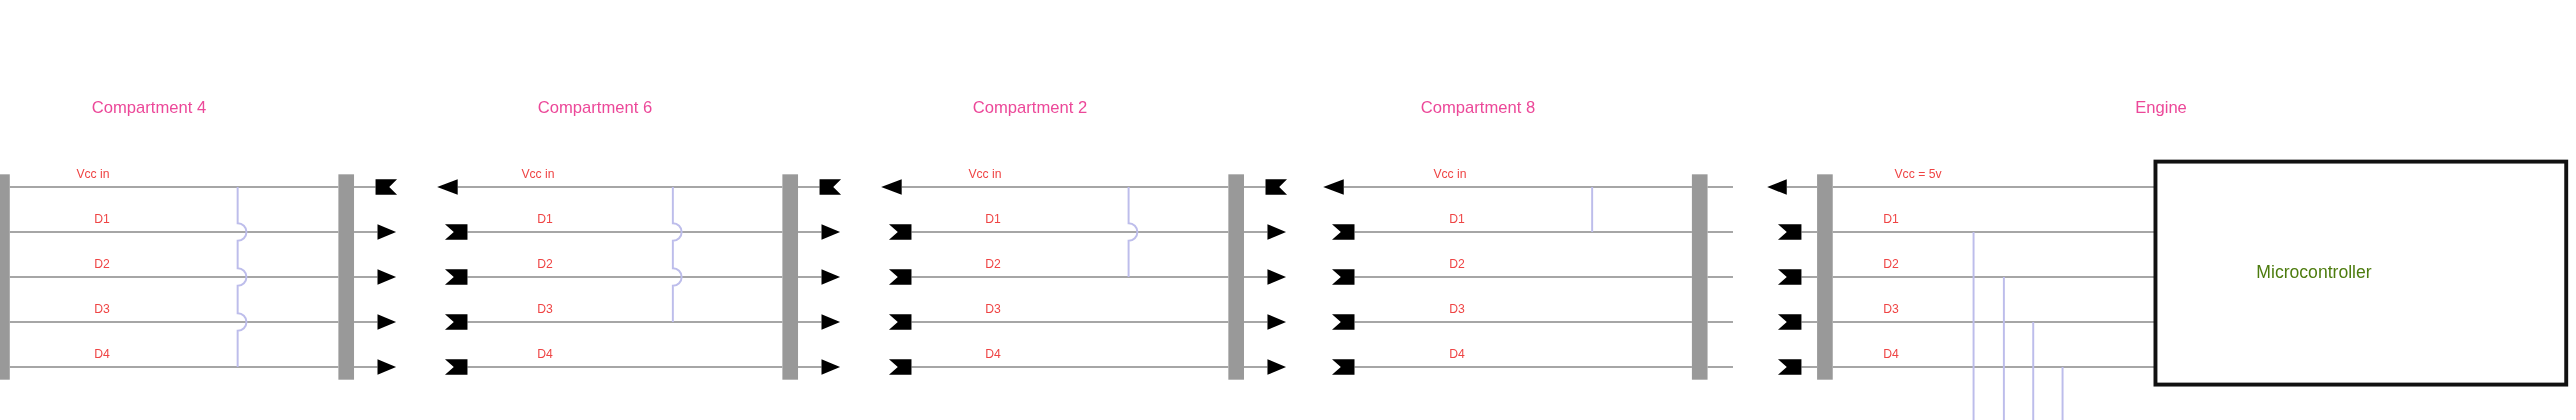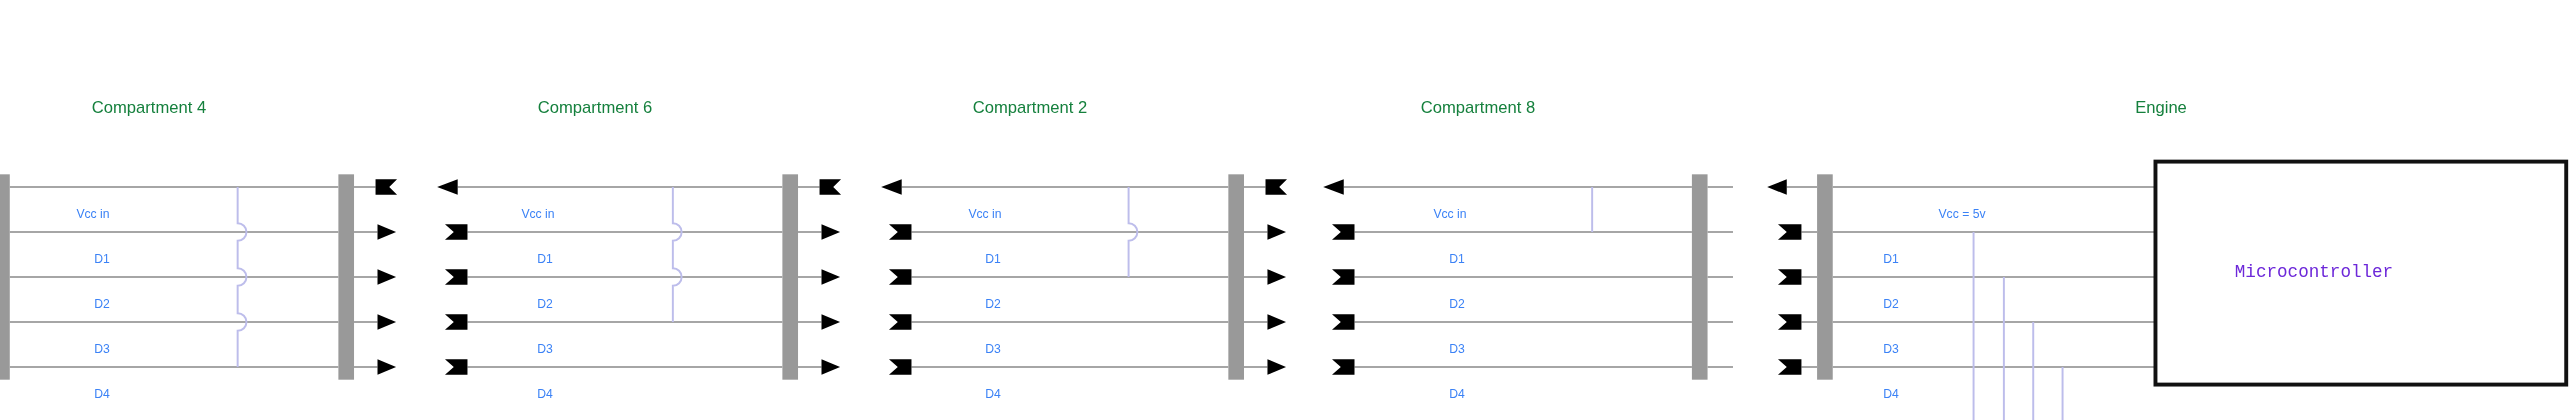--- a/index.html
+++ b/index.html
@@ -7,31 +7,31 @@
     position:relative;
     width:2576px;height:421px;
     background:#ffffff;
     font-family:"Liberation Sans", sans-serif;
     overflow:hidden;
   }
   #diagram-svg{position:absolute;left:0;top:0;}
   .t{
     position:absolute;top:98px;
     transform:translateX(-50%);
-    font-size:16.6px;color:#15803d;white-space:nowrap;
+    font-size:16.6px;color:#ec4899;white-space:nowrap;
   }
   .wl{
     position:absolute;
     transform:translateX(-50%);
-    font-size:12.2px;color:#3b82f6;white-space:nowrap;margin-top:40px;
+    font-size:12.2px;color:#ef4444;white-space:nowrap;
   }
   .node-label{
     position:absolute;
     transform:translateX(-50%);
-    font-size:17.6px;color:#6d28d9;white-space:nowrap;font-family:Liberation Mono, monospace;
+    font-size:17.6px;color:#4d7c0f;white-space:nowrap;
   }
 </style>
 </head>
 <body>
 
 <div id="canvas">
 
   <svg id="diagram-svg" width="2576" height="421" viewBox="0 0 2634 430">
 
     <g stroke="#a6a6a6" stroke-width="2" fill="none">
@@ -150,21 +150,21 @@
   <div class="wl" style="left:993px;top:257px">D2</div>
   <div class="wl" style="left:993px;top:302px">D3</div>
   <div class="wl" style="left:993px;top:347px">D4</div>
 
   <div class="wl" style="left:1450px;top:167px">Vcc in</div>
   <div class="wl" style="left:1457px;top:212px">D1</div>
   <div class="wl" style="left:1457px;top:257px">D2</div>
   <div class="wl" style="left:1457px;top:302px">D3</div>
   <div class="wl" style="left:1457px;top:347px">D4</div>
 
-  <div class="wl" style="left:1962px;top:167px">Vcc = 5v</div>
+  <div class="wl" style="left:1918px;top:167px">Vcc = 5v</div>
   <div class="wl" style="left:1891px;top:212px">D1</div>
   <div class="wl" style="left:1891px;top:257px">D2</div>
   <div class="wl" style="left:1891px;top:302px">D3</div>
   <div class="wl" style="left:1891px;top:347px">D4</div>
 
   <div class="node-label" style="left:2314px;top:262px">Microcontroller</div>
 
 </div>
 
 

